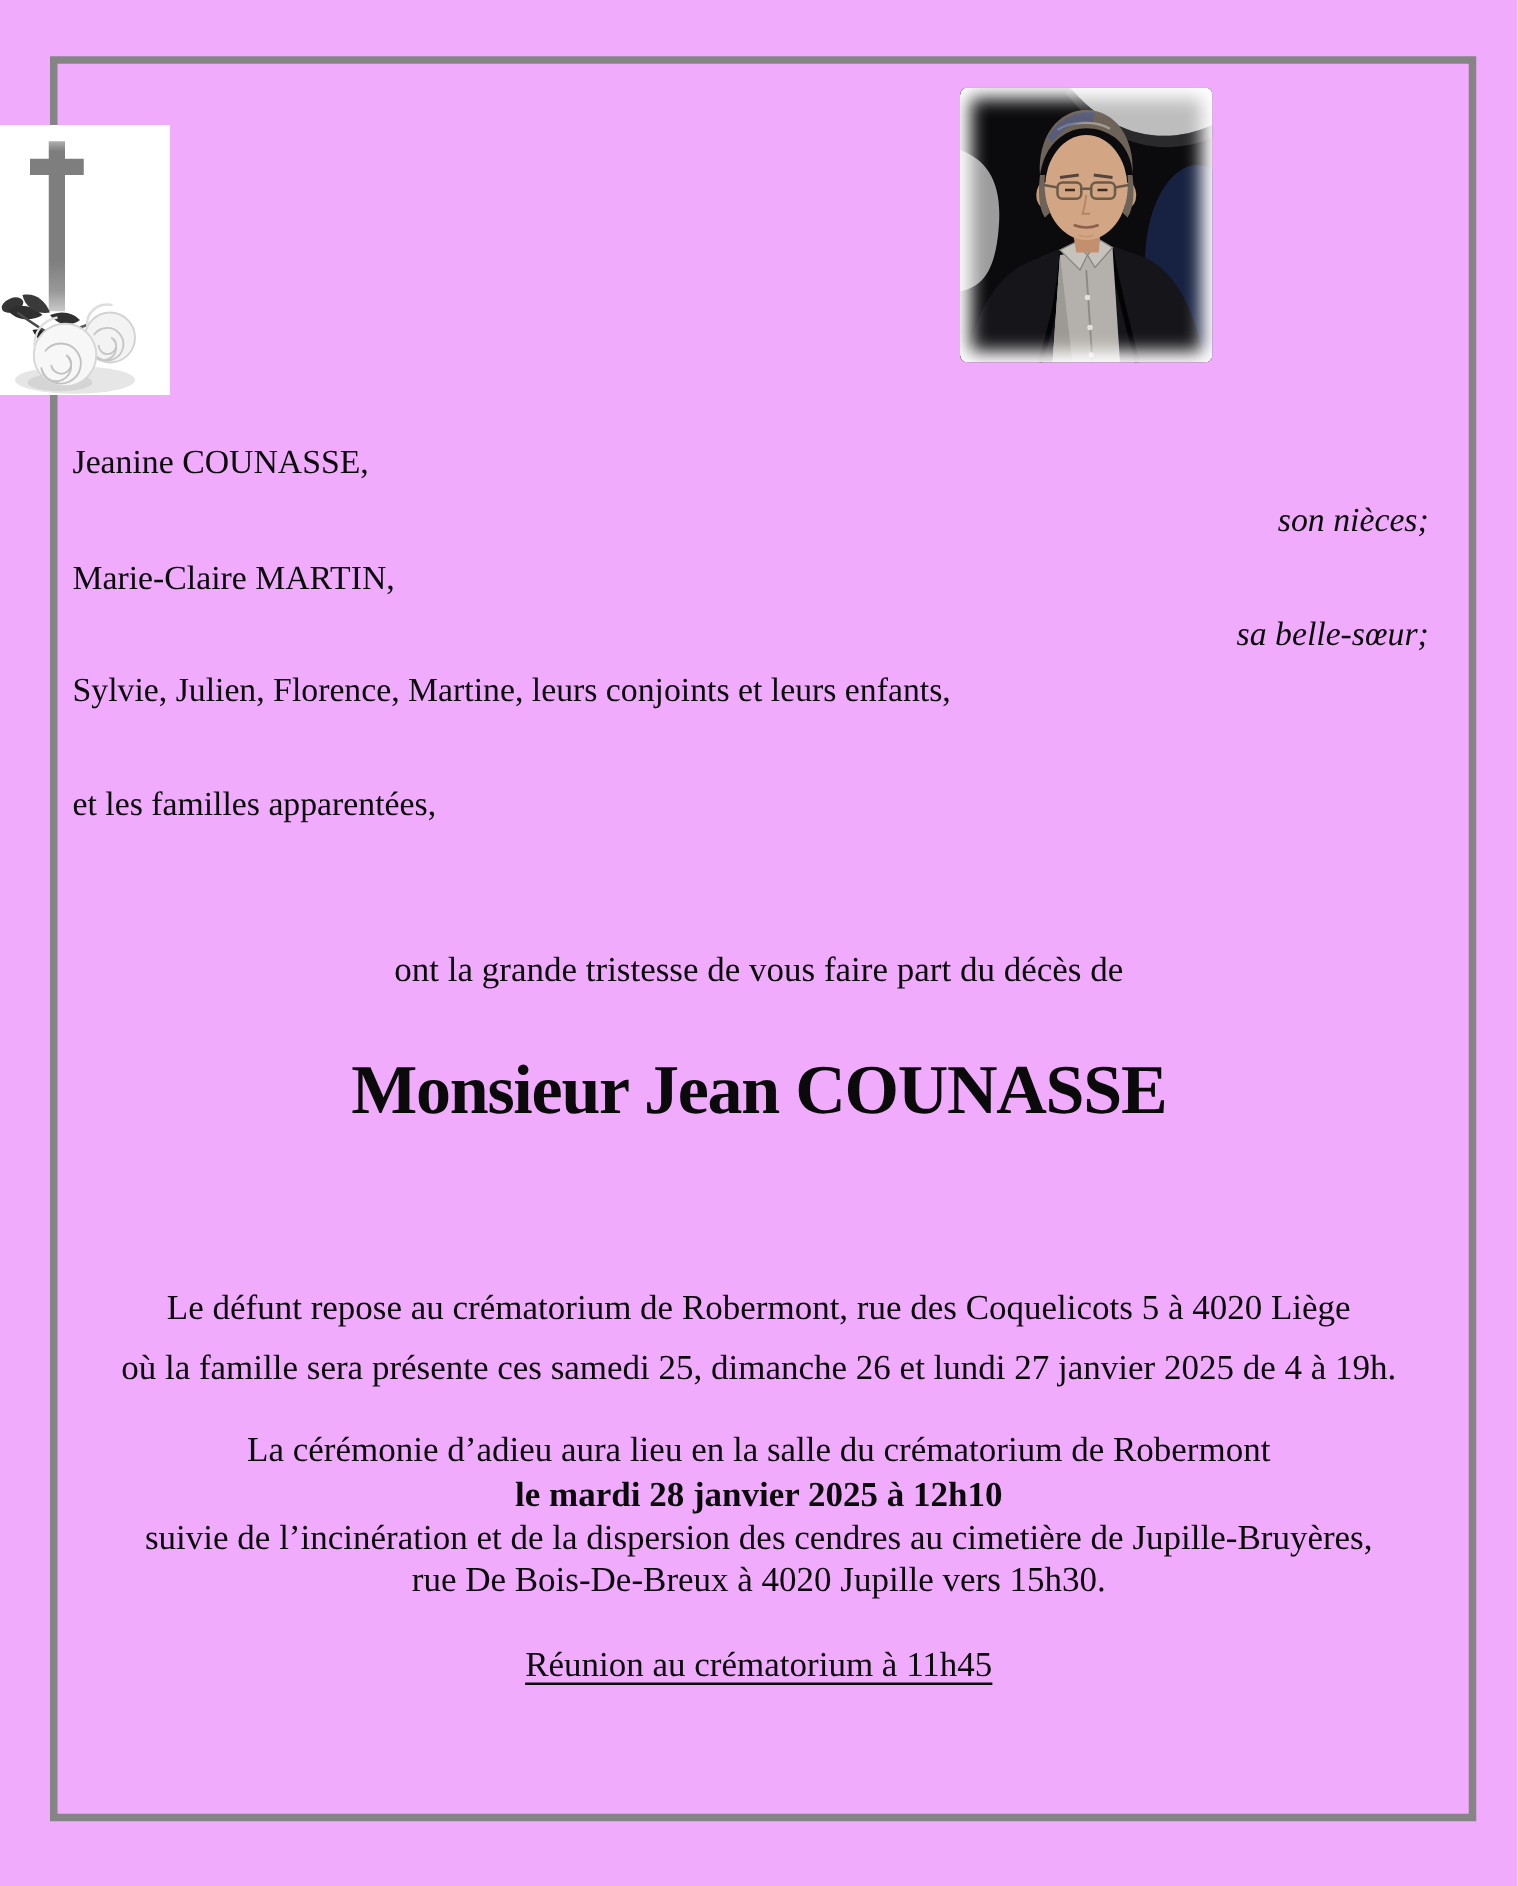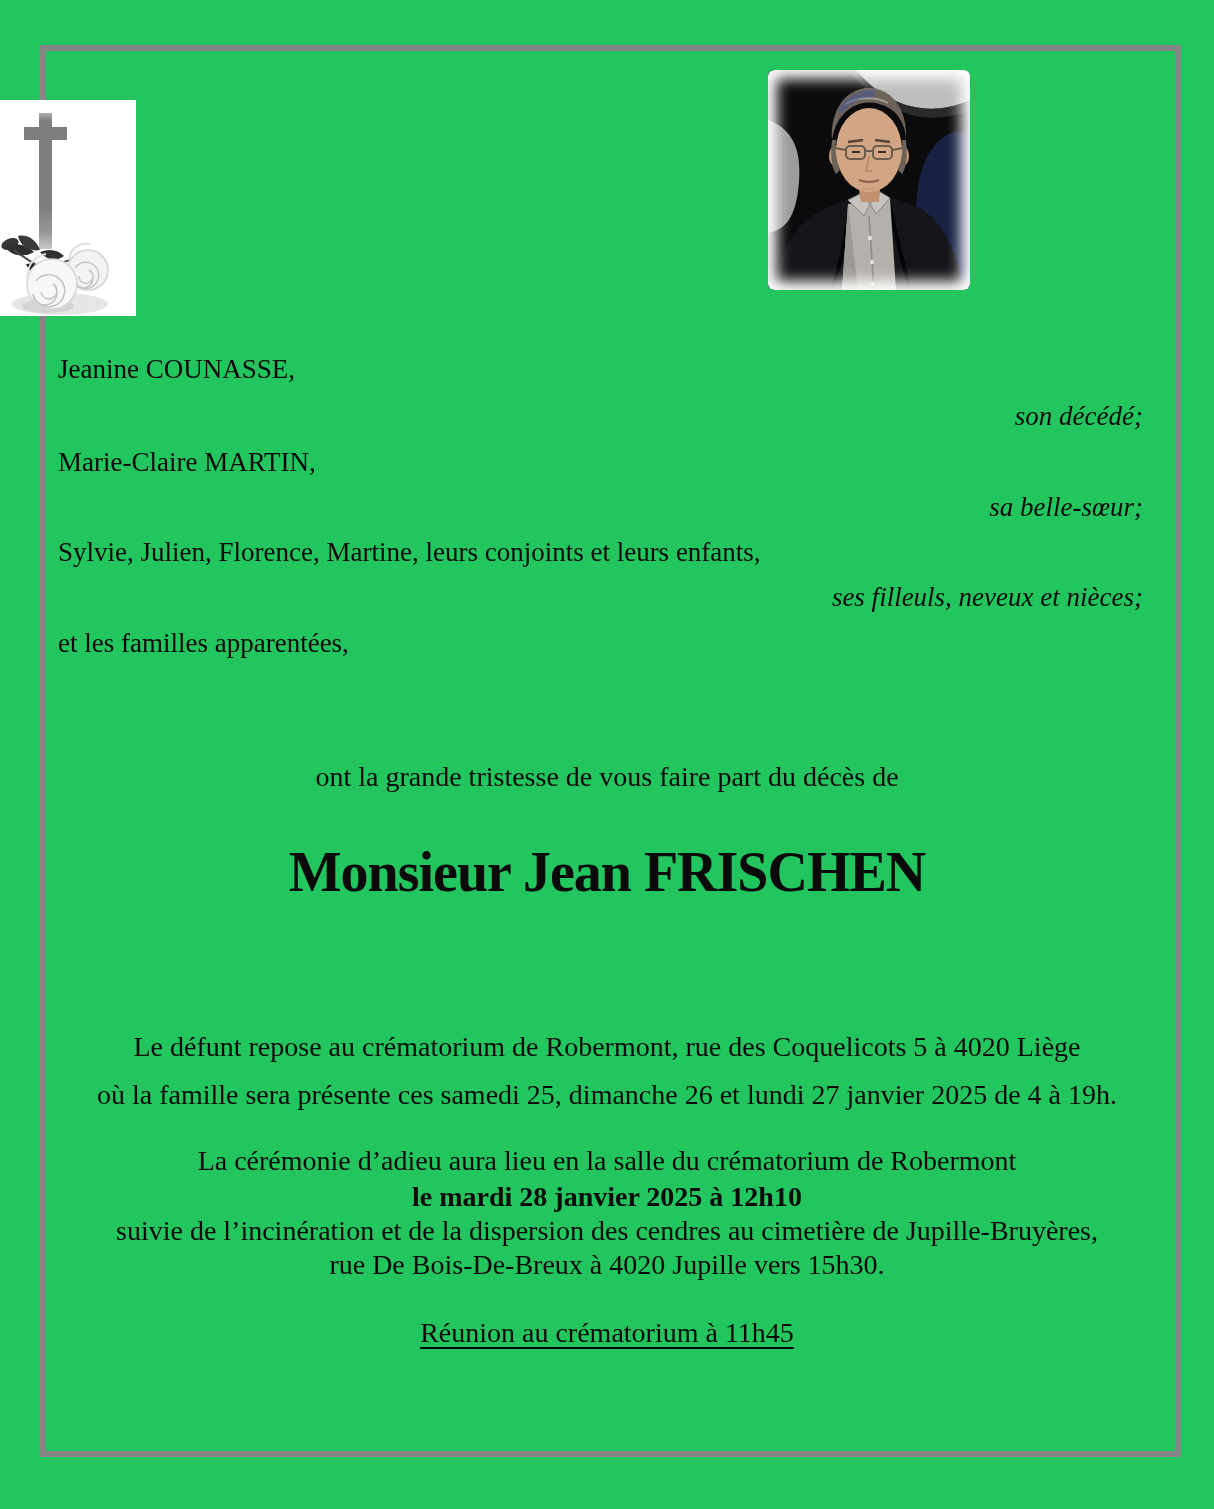--- a/index.html
+++ b/index.html
@@ -1,16 +1,16 @@
 <!DOCTYPE html>
 <html><head>
 <meta charset="utf-8">
 <style>
   html,body{margin:0;padding:0;background:#ffffff;}
-  .page{position:relative;width:1214px;height:1509px;background:#22c55e;overflow:hidden;
+  .page{position:relative;width:1214px;height:1509px;background:#f0abfc;overflow:hidden;
         font-family:"Liberation Serif","DejaVu Serif",serif;color:#0a0a0a;}
   .frame{position:absolute;left:40px;top:45px;width:1141px;height:1412px;
          box-sizing:border-box;border:6px solid #858585;}
   
   .cross-block{position:absolute;left:0;top:100px;width:136px;height:216px;background:#ffffff;}
   .cross-v{position:absolute;left:39px;top:13px;width:13px;height:136px;
            background:linear-gradient(to bottom,#aFaFaF 0px,#7e7e7e 8px,#7e7e7e 70%,#989898 88%,#c9c9c9 100%);}
   .cross-h{position:absolute;left:24px;top:27px;width:43px;height:13px;background:#7e7e7e;}
   .roses{position:absolute;left:0px;top:122px;}
   .photo{position:absolute;left:768px;top:70px;width:202px;height:220px;border-radius:6px;overflow:hidden;}
@@ -100,29 +100,28 @@
       </g>
       <path d="M84,82 L92,82" stroke="#3a2e24" stroke-width="2"></path>
       <path d="M110,82 L118,82" stroke="#3a2e24" stroke-width="2"></path>
       <path d="M101,86 C100,94 99,98 98,101 L104,101" stroke="#b5875f" stroke-width="1.6" fill="none"></path>
       <path d="M91,110 Q101,114 111,110" stroke="#8e5f4d" stroke-width="2" fill="none"></path>
       <path d="M95,118 Q101,121 107,118" stroke="#b5875f" stroke-width="1" fill="none" opacity="0.6"></path>
     </svg>
   </div>
 
   <div class="line left l1">Jeanine COUNASSE,</div>
-  <div class="line right italic l2">son décédé;</div>
+  <div class="line right italic l2">son nièces;</div>
   <div class="line left l3">Marie-Claire MARTIN,</div>
   <div class="line right italic l4">sa belle-sœur;</div>
   <div class="line left l5">Sylvie, Julien, Florence, Martine, leurs conjoints et leurs enfants,</div>
-  <div class="line right italic l6">ses filleuls, neveux et nièces;</div>
   <div class="line left l7">et les familles apparentées,</div>
 
   <div class="line center info l8">ont la grande tristesse de vous faire part du décès de</div>
-  <div class="line center name l9">Monsieur Jean FRISCHEN</div>
+  <div class="line center name l9">Monsieur Jean COUNASSE</div>
 
   <div class="line center info l11">Le défunt repose au crématorium de Robermont, rue des Coquelicots 5 à 4020 Liège</div>
   <div class="line center info l12">où la famille sera présente ces samedi 25, dimanche 26 et lundi 27 janvier 2025 de 4 à 19h.</div>
 
   <div class="line center info l13">La cérémonie d’adieu aura lieu en la salle du crématorium de Robermont</div>
   <div class="line center info bold l14">le mardi 28 janvier 2025 à 12h10</div>
   <div class="line center info l15">suivie de l’incinération et de la dispersion des cendres au cimetière de Jupille-Bruyères,</div>
   <div class="line center info l16">rue De Bois-De-Breux à 4020 Jupille vers 15h30.</div>
 
   <div class="line center info underline l17">Réunion au crématorium à 11h45</div>

